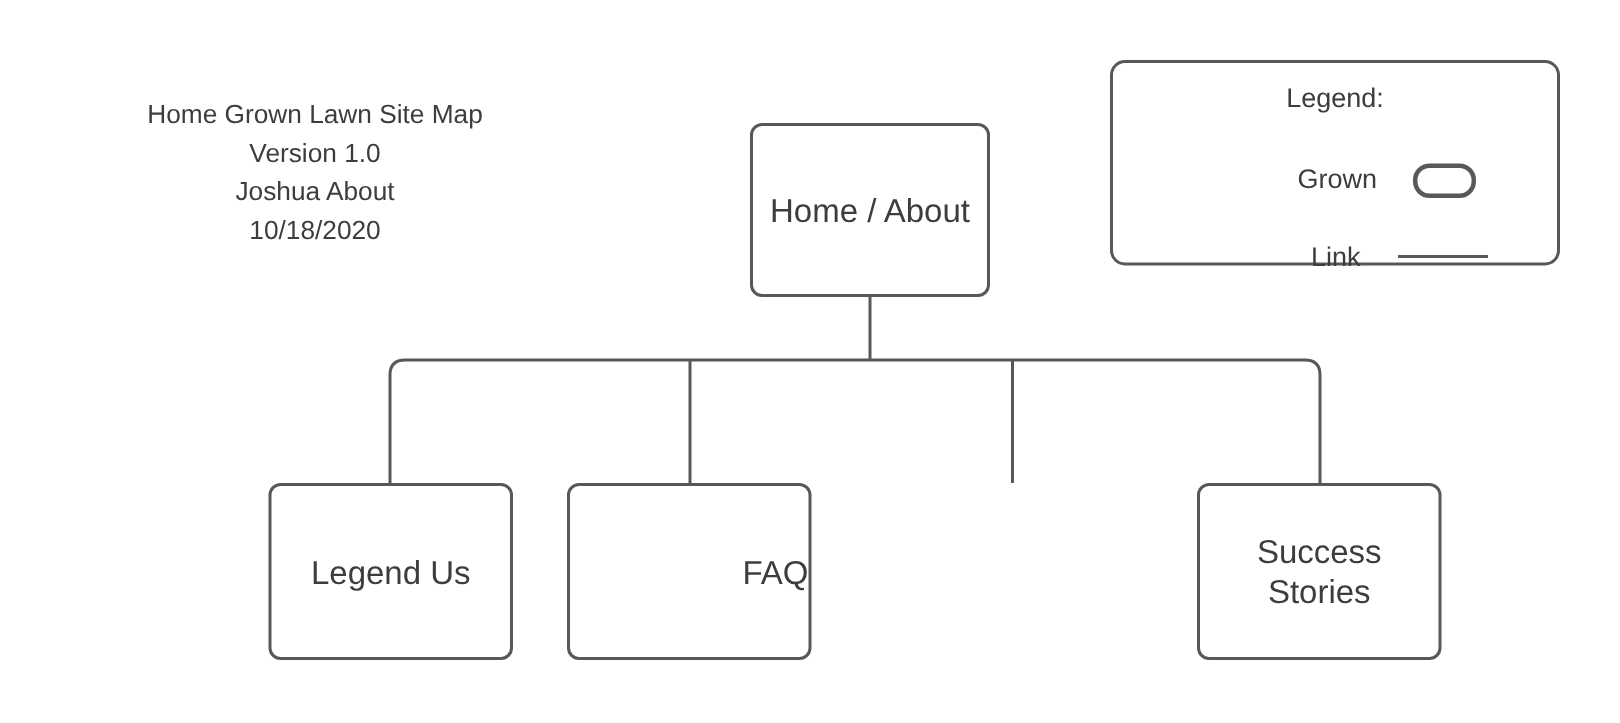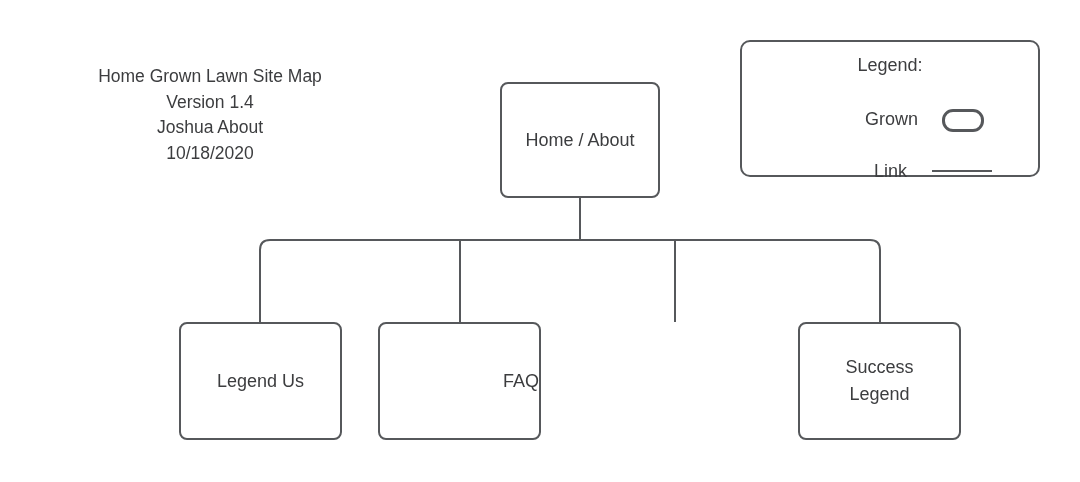--- a/index.html
+++ b/index.html
@@ -38,21 +38,21 @@
     position: absolute;
     box-sizing: border-box;
     background: #ffffff;
     border: 2px solid var(--stroke);
     border-radius: 8px;
     display: flex;
     align-items: center;
     justify-content: center;
     text-align: center;
     color: var(--text);
-    font-size: 18px;
+    font-size: 22px;
     line-height: 27px;
   }
   .node.root { left: 500px; top: 82px; width: 160px; height: 116px; }
   .node.child { top: 322px; width: 163px; height: 118px; }
   .node.c0 { left: 179px; }
   .node.c1 { left: 378px; justify-content: flex-end; }
   .node.c2 { left: 593px; }
   .node.c3 { left: 798px; }
   .node.wrap .node-label { max-width: 95px; }
   .legend {
@@ -115,40 +115,40 @@
 
   <svg class="connectors" viewBox="0 0 1080 482" xmlns="http://www.w3.org/2000/svg">
     <path d="M580 198 V240"></path>
     <path d="M260 322 V250 Q260 240 270 240 H870 Q880 240 880 250 V322"></path>
     <path d="M460 240 V322"></path>
     <path d="M675 240 V322"></path>
   </svg>
 
   <div class="title-block">
     <div>Home Grown Lawn Site Map</div>
-    <div>Version 1.4</div>
+    <div>Version 1.0</div>
     <div>Joshua About</div>
     <div>10/18/2020</div>
   </div>
 
   <div class="node root">
     <span class="node-label">Home / About</span>
   </div>
 
   <div class="node child c0">
     <span class="node-label">Legend Us</span>
   </div>
 
   <div class="node child c1">
     <span class="node-label">FAQ</span>
   </div>
 
 
   <div class="node child c3 wrap">
-    <span class="node-label">Success Legend</span>
+    <span class="node-label">Success Stories</span>
   </div>
 
   <div class="legend">
     <div class="legend-title">Legend:</div>
     <span class="legend-page-label">Grown</span>
     <span class="legend-page-pill"></span>
     <span class="legend-link-label">Link</span>
     <span class="legend-link-line"></span>
   </div>
 

